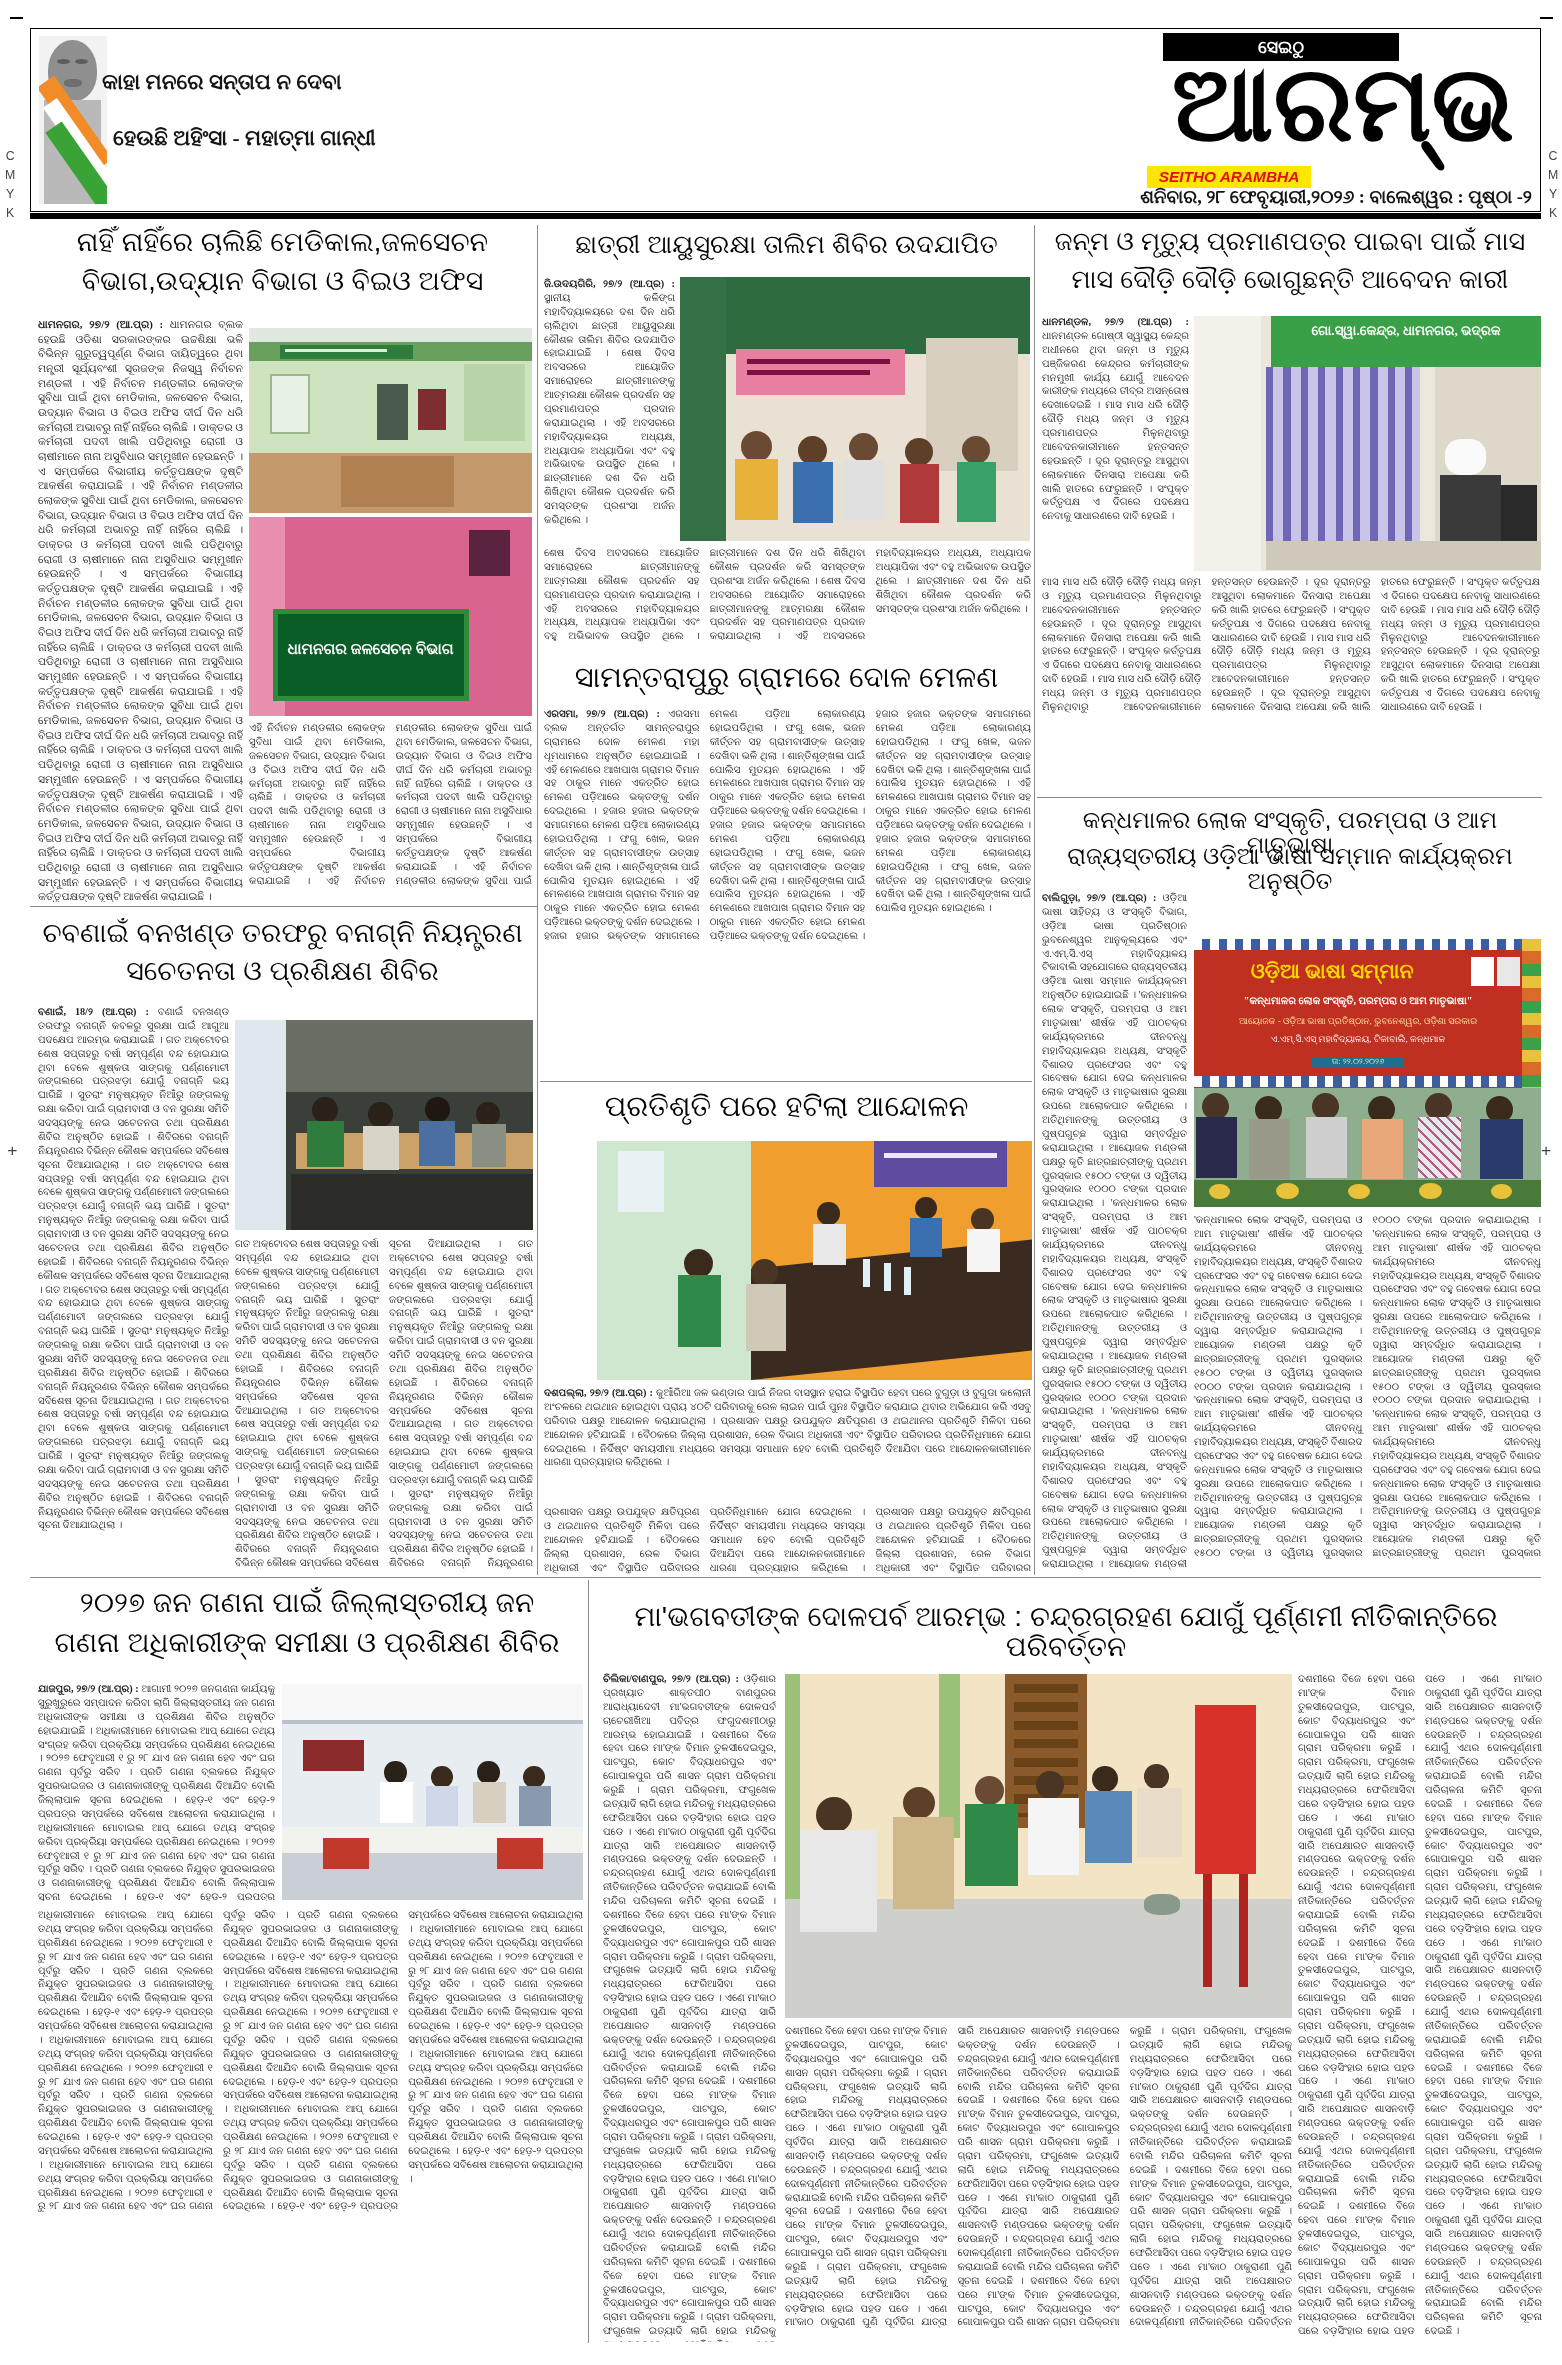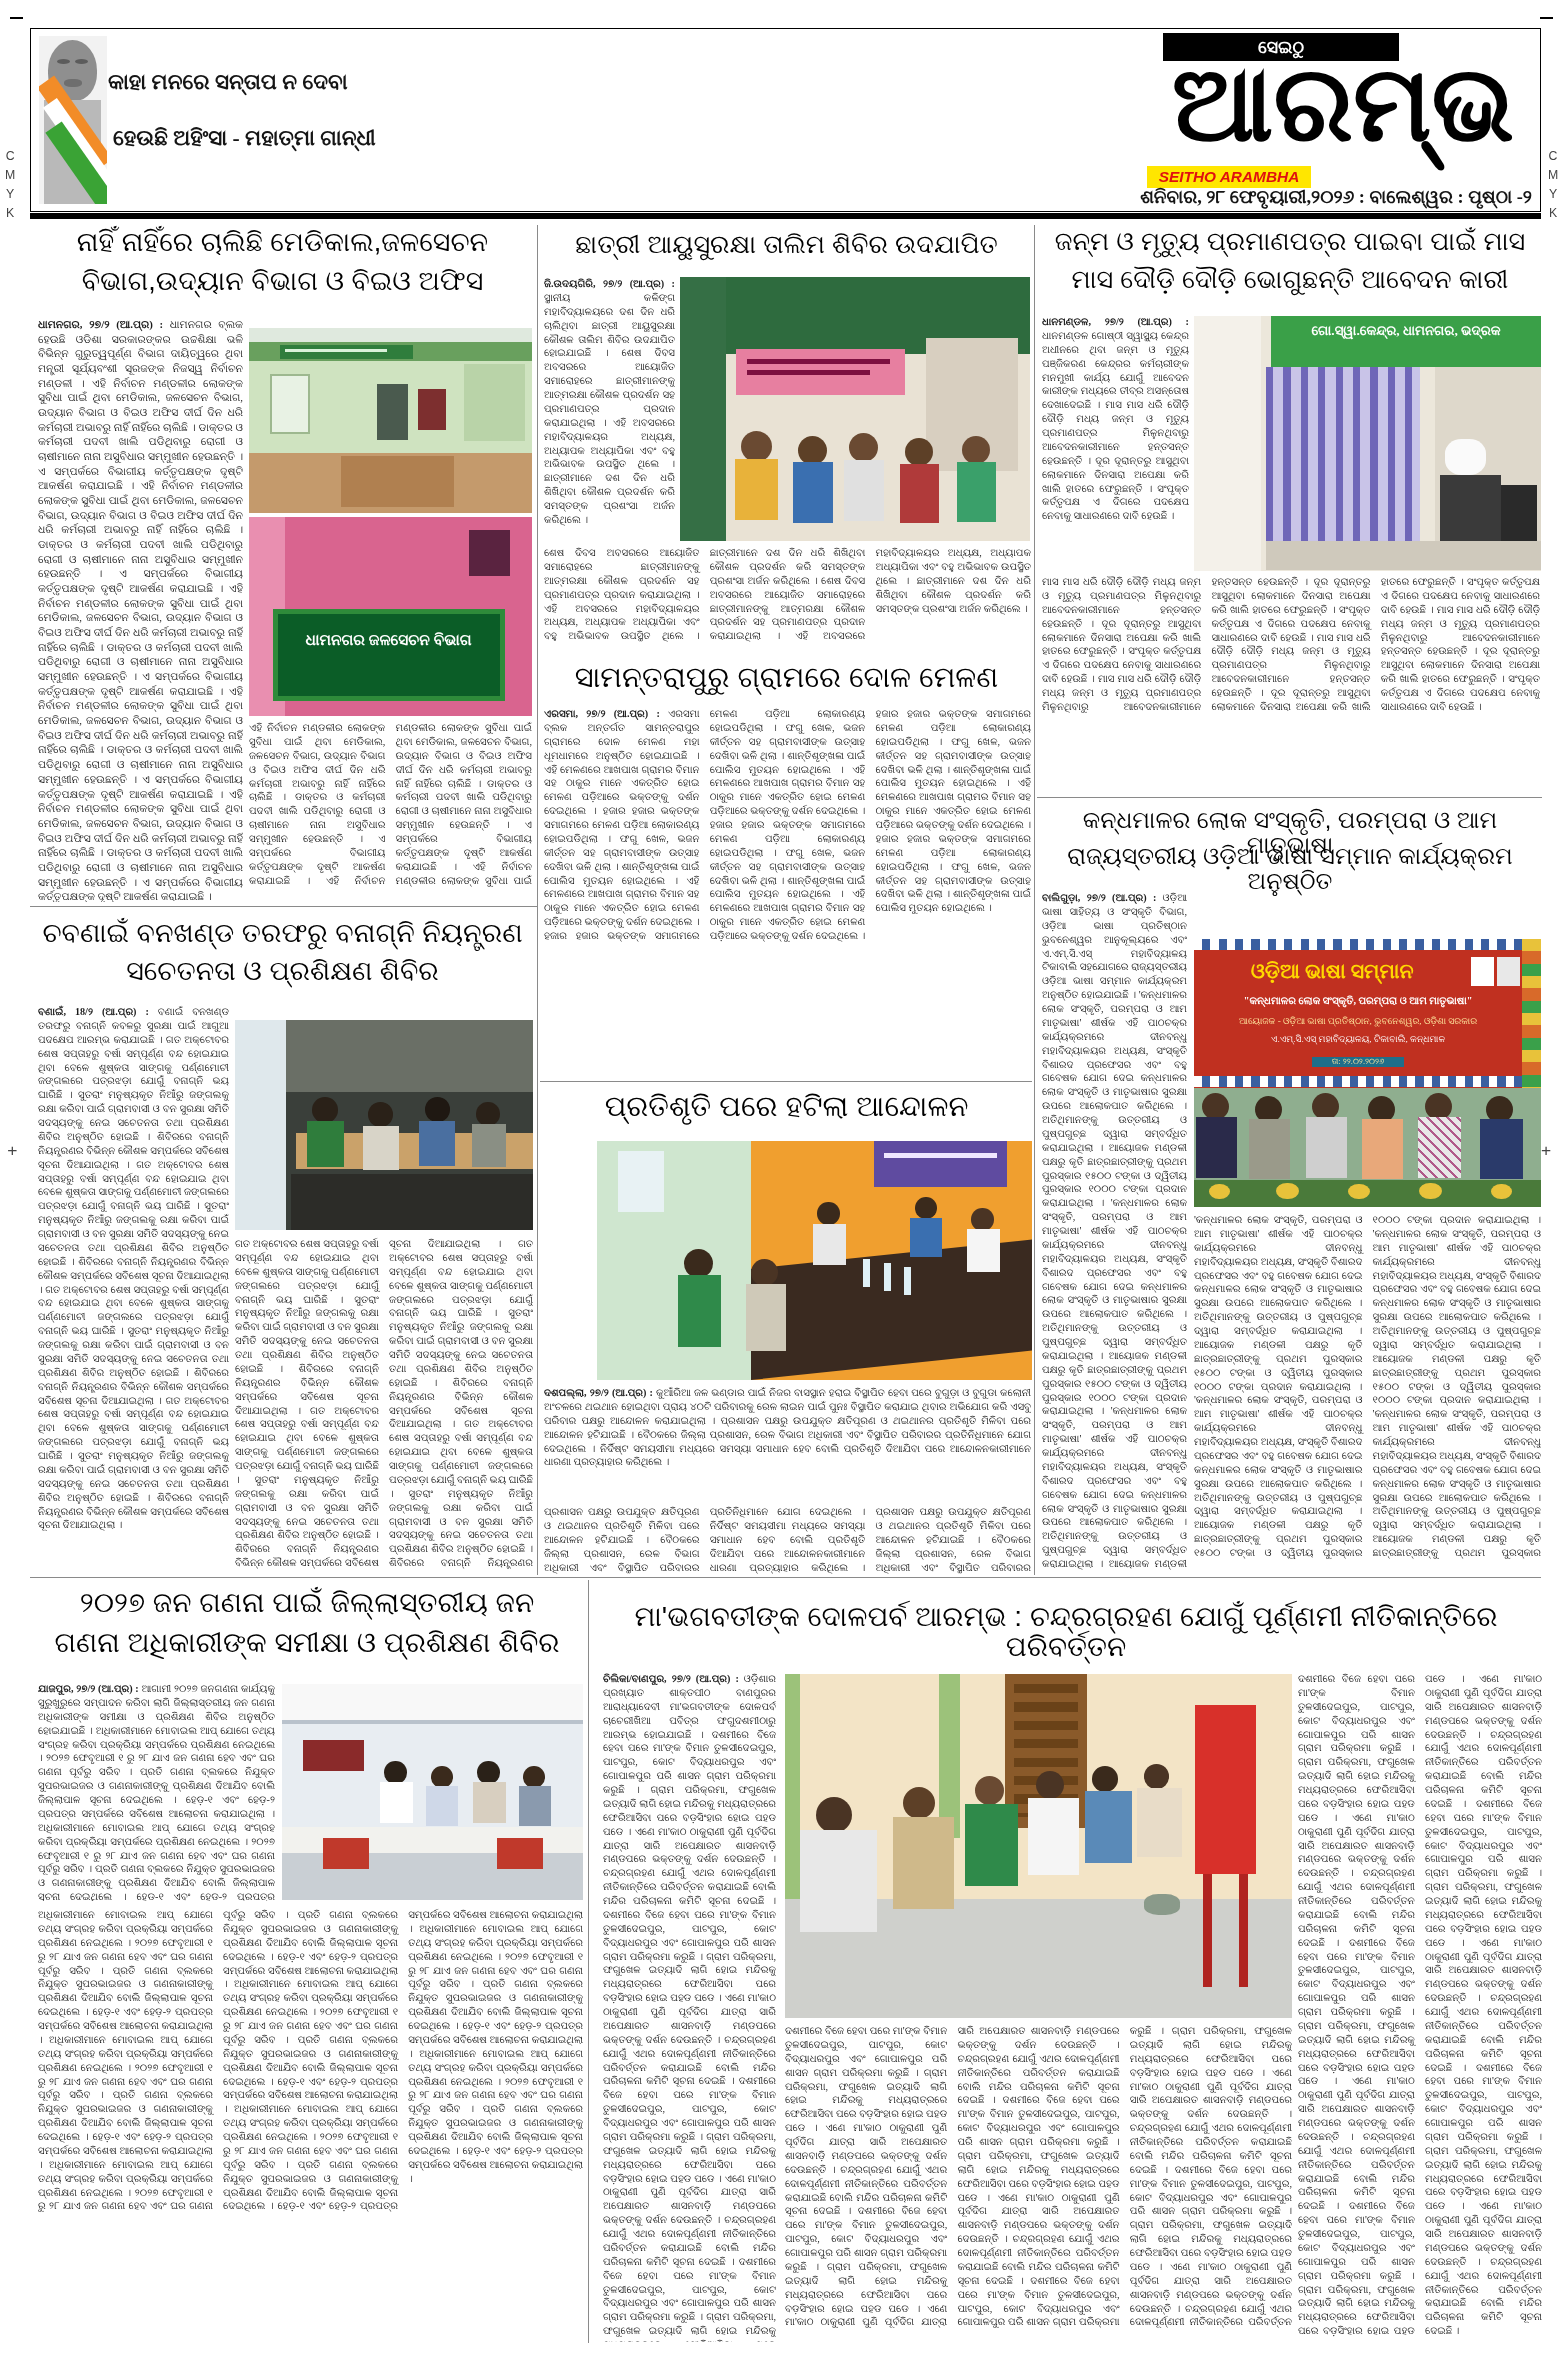--- a/index.html
+++ b/index.html
@@ -37,21 +37,21 @@
       <div style="left:9.2px;top:4.1px;width:49px;height:61px;border-radius:50% 50% 45% 45%;background:#8f8f8f;"></div>
       <div style="left:17.4px;top:22.5px;width:13.3px;height:5.1px;border-radius:50%;background:#5c5c5c;"></div>
       <div style="left:36px;top:22.5px;width:13.3px;height:5.1px;border-radius:50%;background:#5c5c5c;"></div>
       <div style="left:24.6px;top:43px;width:18.4px;height:8.2px;border-radius:40%;background:#6e6e6e;"></div>
       <div style="left:5.1px;top:64px;width:57px;height:112px;background:#b9b9b9;"></div>
       <div style="left:-15.4px;top:77px;width:102px;height:20.5px;background:#f28c28;transform:rotate(55deg);"></div>
       <div style="left:-11.3px;top:100px;width:102px;height:17.4px;background:#ffffff;transform:rotate(55deg);"></div>
       <div style="left:-7.2px;top:123px;width:102px;height:19.5px;background:#3aa335;transform:rotate(55deg);"></div>
     </div>
 
-    <div class="abs" style="left:77px;top:41px;width:318px;font-size:21.5px;font-weight:bold;">କାହା ମନରେ ସନ୍ତାପ ନ ଦେବା</div>
+    <div class="abs" style="left:71px;top:41px;width:318px;font-size:21.5px;font-weight:bold;">କାହା ମନରେ ସନ୍ତାପ ନ ଦେବା</div>
     <div class="abs" style="left:82px;top:97px;width:318px;font-size:21.5px;font-weight:bold;">ହେଉଛି ଅହିଂସା - ମହାତ୍ମା ଗାନ୍ଧୀ</div>
 
     <div class="abs" style="left:1132px;top:4.1px;width:236px;height:28px;background:#000;color:#fff;text-align:center;font-size:17.4px;line-height:28px;font-weight:bold;">ସେଇଠୁ</div>
     <div class="abs" style="left:1112px;top:20.5px;width:400px;text-align:center;font-size:105px;font-weight:bold;line-height:1.05;color:#000;font-family:'Liberation Serif',serif;">ଆରମ୍ଭ</div>
     <div class="abs" style="left:1116px;top:137px;width:164px;background:#ffe600;color:#e01010;font-family:'Liberation Sans',sans-serif;font-weight:bold;font-style:italic;font-size:15.4px;text-align:center;padding:2px 0;">SEITHO ARAMBHA</div>
     <div class="abs" style="left:1019px;top:158px;width:482px;font-size:18.4px;font-weight:bold;text-align:right;">ଶନିବାର, ୨୮ ଫେବୃୟାରୀ,୨୦୨୬ : ବାଲେଶ୍ୱର : ପୃଷ୍ଠା -୨</div>
   </div>
   <div class="abs rule" style="left:30px;top:213px;width:1511px;height:6.1px;"></div>
 
   <div class="abs rule-g" style="left:537px;top:225px;width:1px;height:1350px;"></div>
@@ -82,21 +82,21 @@
     <div style="left:169px;top:61px;width:28px;height:41px;background:#7d2f2f;"></div>
     <div style="left:215px;top:36px;width:61px;height:77px;background:#b9d3a8;"></div>
     <div style="left:0;top:125px;width:100%;height:60px;background:#c49a6c;"></div>
     <div style="left:92px;top:128px;width:113px;height:51px;background:#b08050;"></div>
   </div>
 
   <div class="photo" style="left:249px;top:517px;width:283px;height:199px;">
     <div style="left:0;top:0;width:100%;height:100%;background:#d9648f;"></div>
     <div style="left:0;top:0;width:36px;height:100%;background:#e98fb0;"></div>
     <div style="left:220px;top:13.3px;width:41px;height:46px;background:#5a2340;"></div>
-    <div style="left:23.6px;top:92px;width:232px;height:92px;background:#0b5d27;border:5.1px solid #2e8b3a;box-sizing:border-box;color:#fff;font-size:15.4px;font-weight:bold;text-align:center;padding-top:17px;">ଧାମନଗର ଜଳସେଚନ ବିଭାଗ</div>
+    <div style="left:23.6px;top:92px;width:196px;height:92px;background:#0b5d27;border:5.1px solid #2e8b3a;box-sizing:border-box;color:#fff;font-size:15.4px;font-weight:bold;text-align:center;padding-top:26px;">ଧାମନଗର ଜଳସେଚନ ବିଭାଗ</div>
   </div>
 
   <div class="abs bodytxt cols2" style="left:249px;top:721px;width:283px;height:180px;">
     <span>ଏହି ନିର୍ବାଚନ ମଣ୍ଡଳୀର ଲୋକଙ୍କ ସୁବିଧା ପାଇଁ ଥିବା ମେଡିକାଲ, ଜଳସେଚନ ବିଭାଗ, ଉଦ୍ୟାନ ବିଭାଗ ଓ ବିଇଓ ଅଫିସ ଦୀର୍ଘ ଦିନ ଧରି କର୍ମଚାରୀ ଅଭାବରୁ ନାହିଁ ନାହିଁରେ ଚାଲିଛି । ଡାକ୍ତର ଓ କର୍ମଚାରୀ ପଦବୀ ଖାଲି ପଡିଥିବାରୁ ରୋଗୀ ଓ ଚାଷୀମାନେ ନାନା ଅସୁବିଧାର ସମ୍ମୁଖୀନ ହେଉଛନ୍ତି । ଏ ସମ୍ପର୍କରେ ବିଭାଗୀୟ କର୍ତ୍ତୃପକ୍ଷଙ୍କ ଦୃଷ୍ଟି ଆକର୍ଷଣ କରାଯାଇଛି । ଏହି ନିର୍ବାଚନ ମଣ୍ଡଳୀର ଲୋକଙ୍କ ସୁବିଧା ପାଇଁ ଥିବା ମେଡିକାଲ, ଜଳସେଚନ ବିଭାଗ, ଉଦ୍ୟାନ ବିଭାଗ ଓ ବିଇଓ ଅଫିସ ଦୀର୍ଘ ଦିନ ଧରି କର୍ମଚାରୀ ଅଭାବରୁ ନାହିଁ ନାହିଁରେ ଚାଲିଛି । ଡାକ୍ତର ଓ କର୍ମଚାରୀ ପଦବୀ ଖାଲି ପଡିଥିବାରୁ ରୋଗୀ ଓ ଚାଷୀମାନେ ନାନା ଅସୁବିଧାର ସମ୍ମୁଖୀନ ହେଉଛନ୍ତି । ଏ ସମ୍ପର୍କରେ ବିଭାଗୀୟ କର୍ତ୍ତୃପକ୍ଷଙ୍କ ଦୃଷ୍ଟି ଆକର୍ଷଣ କରାଯାଇଛି । ଏହି ନିର୍ବାଚନ ମଣ୍ଡଳୀର ଲୋକଙ୍କ ସୁବିଧା ପାଇଁ ଥିବା ମେଡିକାଲ, ଜଳସେଚନ ବିଭାଗ, ଉଦ୍ୟାନ ବିଭାଗ ଓ ବିଇଓ ଅଫିସ ଦୀର୍ଘ ଦିନ ଧରି କର୍ମଚାରୀ ଅଭାବରୁ ନାହିଁ ନାହିଁରେ ଚାଲିଛି । ଡାକ୍ତର ଓ କର୍ମଚାରୀ ପଦବୀ ଖାଲି ପଡିଥିବାରୁ ରୋଗୀ ଓ ଚାଷୀମାନେ ନାନା ଅସୁବିଧାର ସମ୍ମୁଖୀନ ହେଉଛନ୍ତି । ଏ ସମ୍ପର୍କରେ ବିଭାଗୀୟ କର୍ତ୍ତୃପକ୍ଷଙ୍କ ଦୃଷ୍ଟି ଆକର୍ଷଣ କରାଯାଇଛି । ଏହି ନିର୍ବାଚନ ମଣ୍ଡଳୀର ଲୋକଙ୍କ ସୁବିଧା ପାଇଁ ଥିବା ମେଡିକାଲ, ଜଳସେଚନ ବିଭାଗ, ଉଦ୍ୟାନ ବିଭାଗ ଓ ବିଇଓ ଅଫିସ ଦୀର୍ଘ ଦିନ ଧରି କର୍ମଚାରୀ ଅଭାବରୁ ନାହିଁ ନାହିଁରେ ଚାଲିଛି । ଡାକ୍ତର ଓ କର୍ମଚାରୀ ପଦବୀ ଖାଲି ପଡିଥିବାରୁ ରୋଗୀ ଓ ଚାଷୀମାନେ ନାନା ଅସୁବିଧାର ସମ୍ମୁଖୀନ ହେଉଛନ୍ତି । ଏ ସମ୍ପର୍କରେ ବିଭାଗୀୟ କର୍ତ୍ତୃପକ୍ଷଙ୍କ ଦୃଷ୍ଟି ଆକର୍ଷଣ କରାଯାଇଛି ।</span>
   </div>
 
   <div class="abs hl" style="left:543px;top:231px;width:487px;font-size:25.6px;">ଛାତ୍ରୀ ଆୟୁସୁରକ୍ଷା ତାଲିମ ଶିବିର ଉଦଯାପିତ</div>
 
   <div class="abs bodytxt" style="left:544px;top:277px;width:131px;height:264px;">
     <span class="dl">ଜି.ଉଦୟଗିରି, ୨୭/୨ (ଆ.ପ୍ର) :</span>

